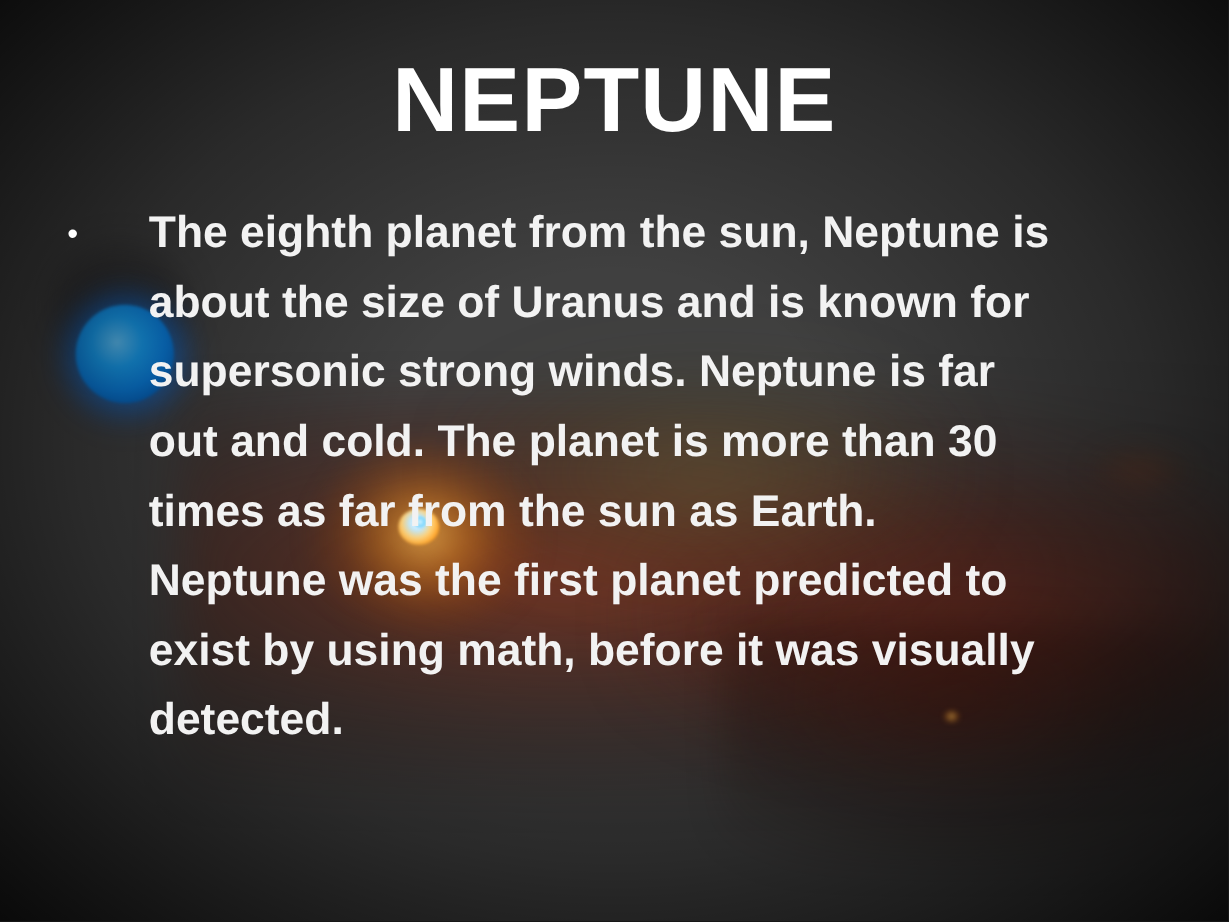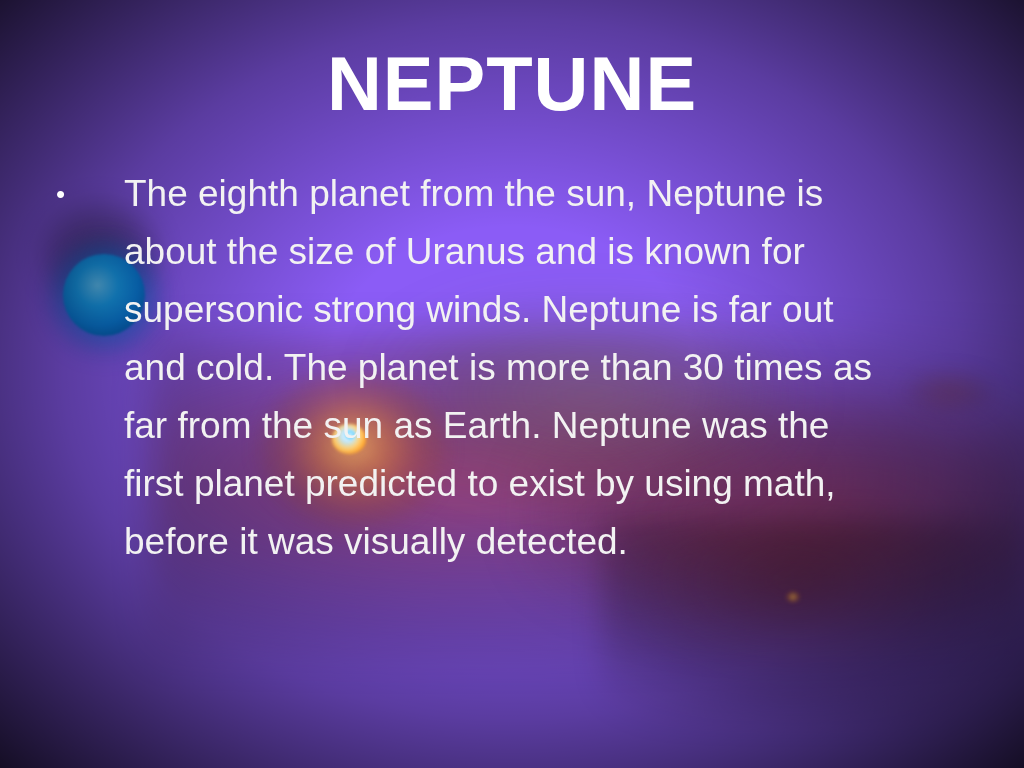--- a/index.html
+++ b/index.html
@@ -10,21 +10,21 @@
   body {
     width: 1024px;
     height: 768px;
     overflow: hidden;
     font-family: "Liberation Sans", sans-serif;
   }
   .slide {
     position: relative;
     width: 1024px;
     height: 768px;
-    background: #8b5cf6;
+    background: #404040;
     overflow: hidden;
   }
 
   
   .bg-layer {
     position: absolute;
     inset: 0;
     overflow: hidden;
   }
   
@@ -227,21 +227,21 @@
     flex: 0 0 76px;
     text-align: left;
     padding-left: 8px;
     box-sizing: border-box;
   }
   .body-text {
     color: #f2f2f2;
     font-size: 37px;
     line-height: 58px;
     max-width: 760px;
-    font-weight: 400;
+    font-weight: 700;
   }
 </style>
 </head>
 <body>
 
 <div class="slide">
 
   <div class="bg-layer">
     <div class="nebula-red"></div>
     <div class="nebula-red2"></div>

